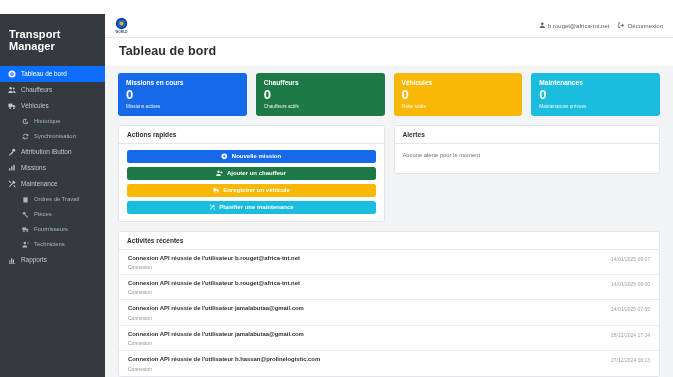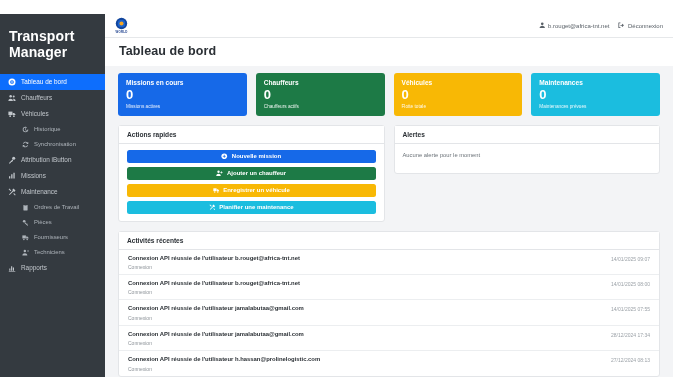--- a/index.html
+++ b/index.html
@@ -23,21 +23,21 @@
   
   .sidebar {
     width: 105px; flex: 0 0 105px;
     background: #343a40;
     color: #c7ccd1;
     padding-top: 8px;
     overflow: hidden;
   }
   .brand {
     color: #ffffff;
-    font-size: 14px;
+    font-size: 11px;
     font-weight: bold;
     padding: 6px 9px 14px 9px;
     letter-spacing: .1px;
   }
   .nav-item {
     display: flex; align-items: center;
     gap: 5px;
     padding: 4px 8px;
     font-size: 6.4px;
     color: #c2c7cc;

